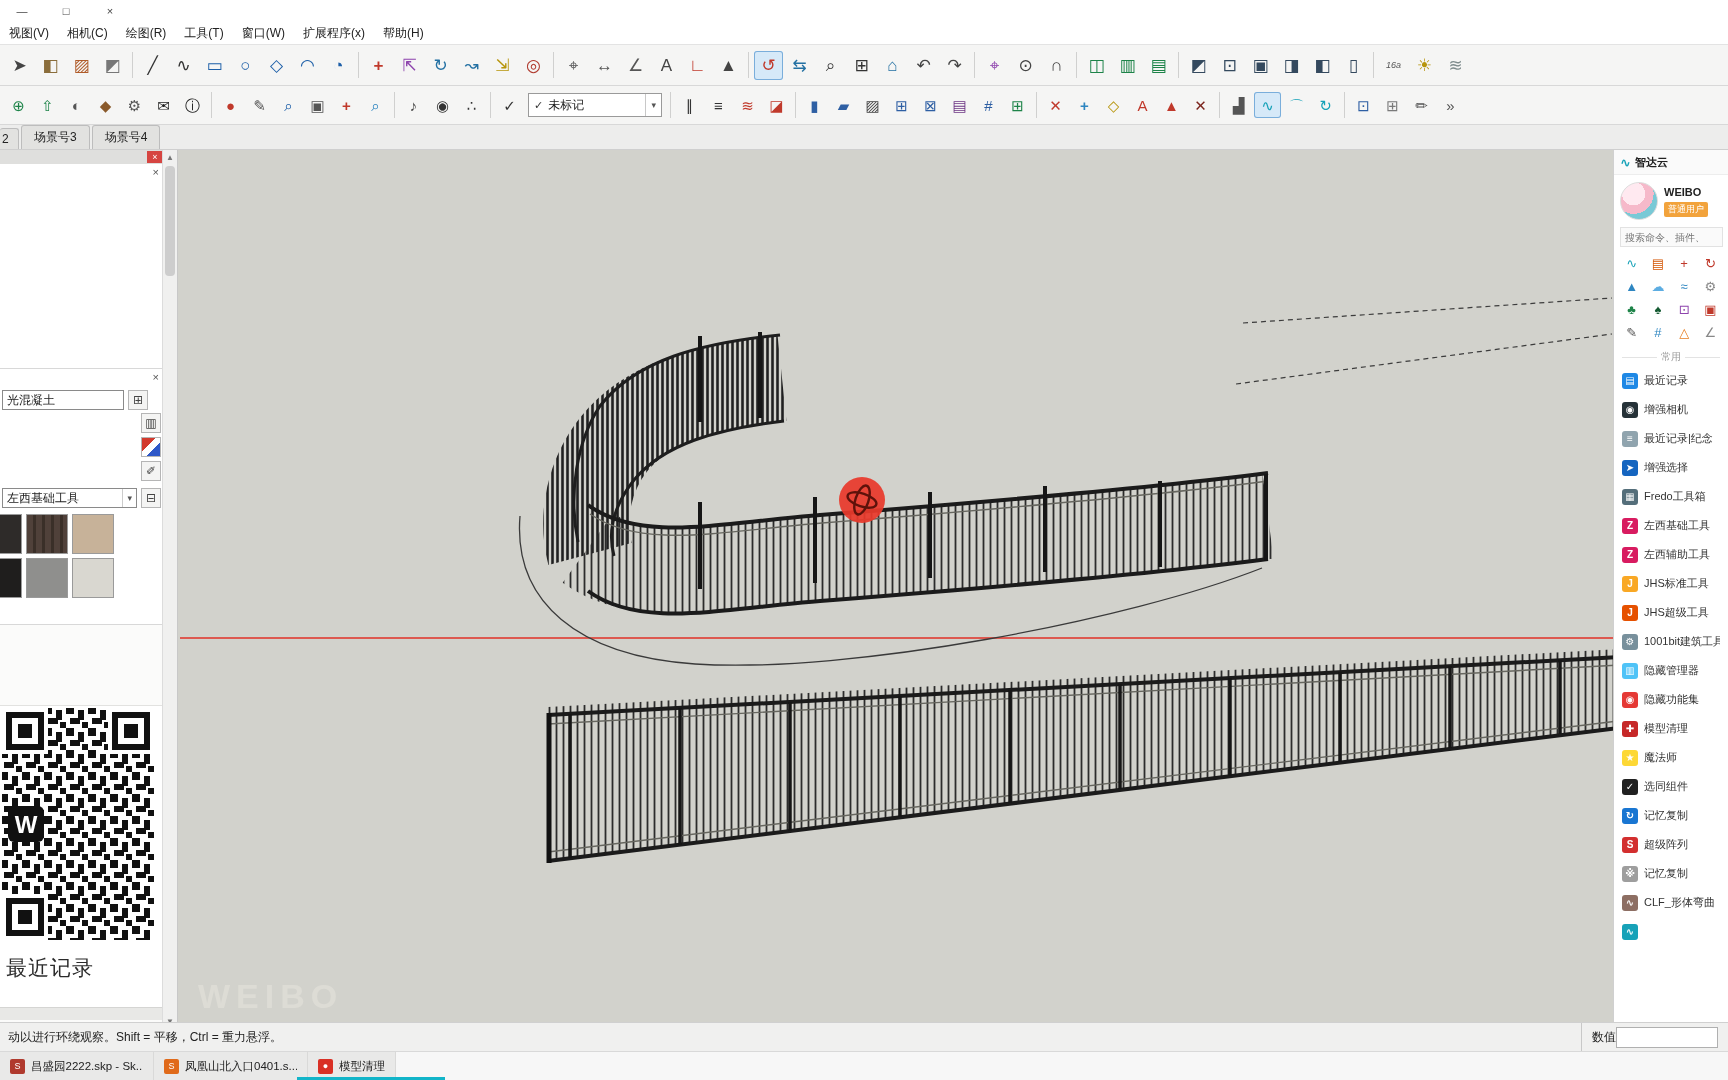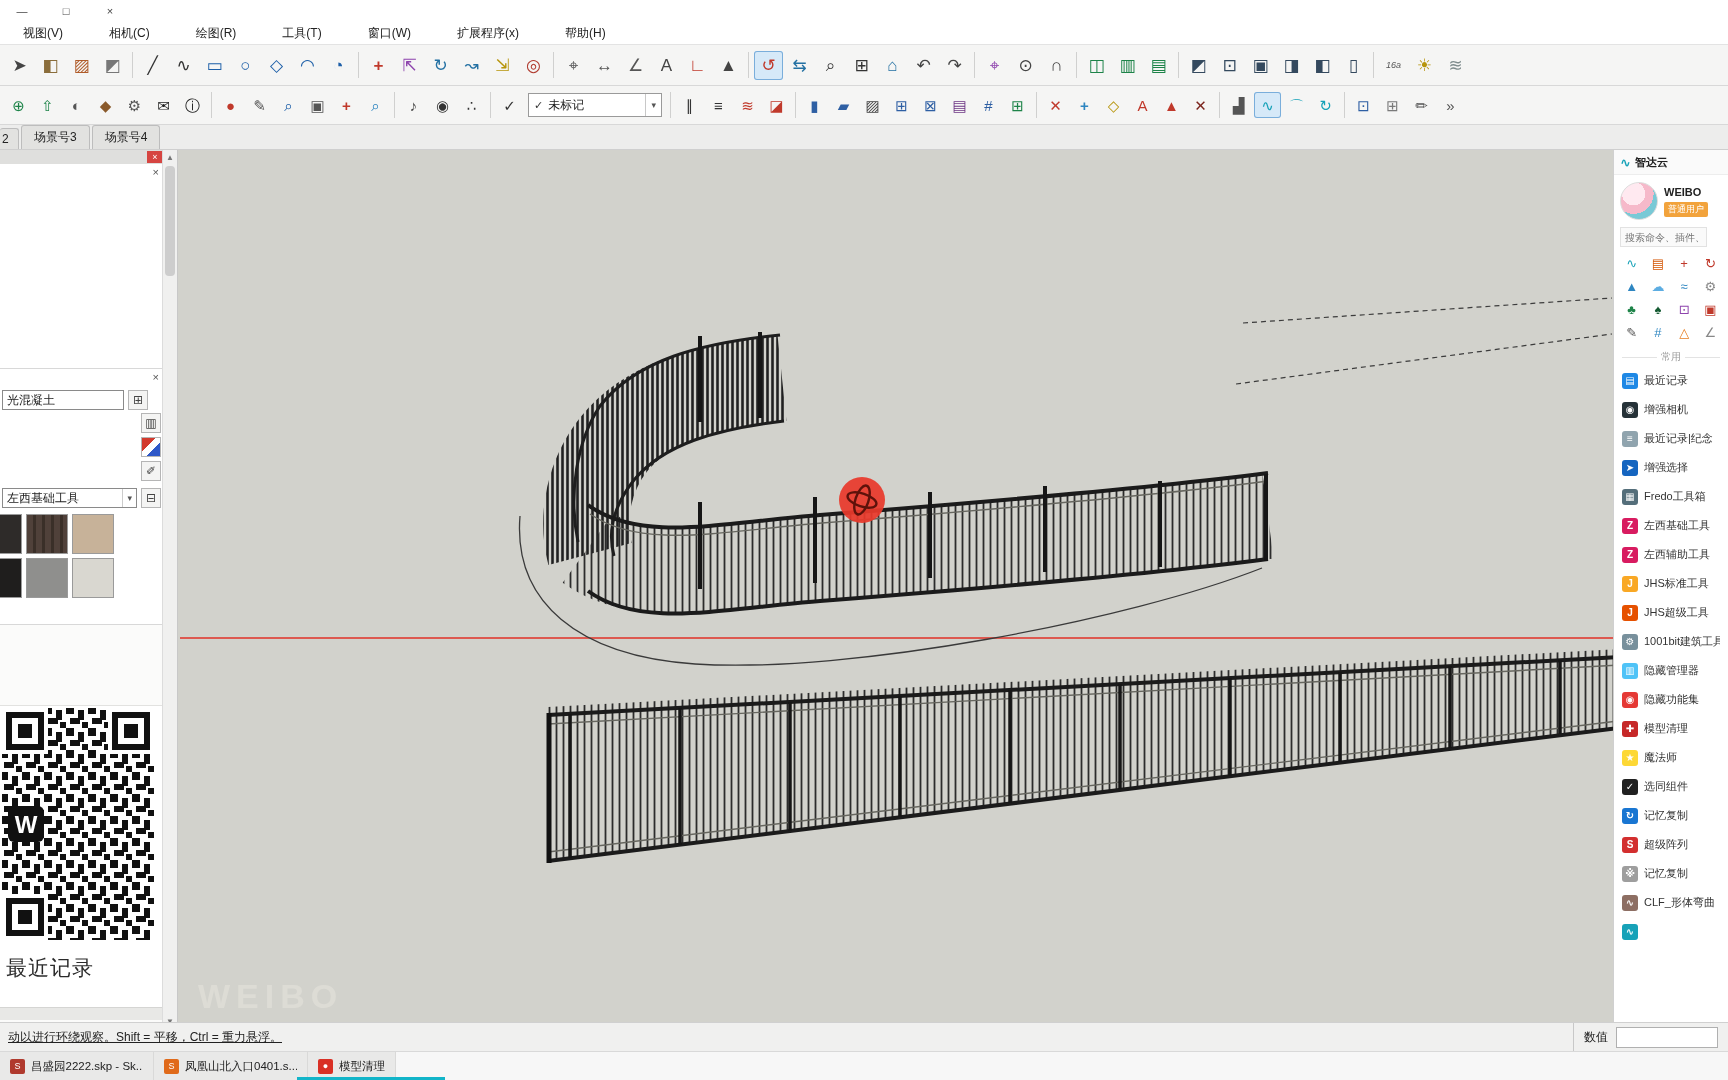--- a/index.html
+++ b/index.html
@@ -4,21 +4,21 @@
 <style>
   html,body{margin:0;padding:0;width:1728px;height:1080px;overflow:hidden;background:#fff;
     font-family:"Liberation Sans","DejaVu Sans",sans-serif;-webkit-font-smoothing:antialiased;}
   #app{position:relative;width:1728px;height:1080px;display:flex;flex-direction:column;}
 
   
   .titlebar{height:22px;background:#fff;display:flex;align-items:center;font-size:12px;color:#222;flex:0 0 auto;}
   .titlebar .title{padding-left:12px;flex:1;}
   .winbtn{width:44px;height:22px;display:flex;align-items:center;justify-content:center;font-size:11px;color:#444;cursor:pointer;}
   .menubar{height:22px;background:#fff;border-bottom:1px solid #e3e3e3;display:flex;align-items:center;font-size:12px;color:#222;flex:0 0 auto;}
-  .menu-item{padding:0 23px;line-height:22px;cursor:pointer;text-align:right;}
+  .menu-item{padding:0 9px;line-height:22px;cursor:pointer;text-align:right;}
 
   
   .toolbar{background:#f5f5f4;border-bottom:1px solid #d8d8d8;display:flex;align-items:center;padding:0 4px;flex:0 0 auto;}
   #tb1{height:40px;}
   #tb2{height:38px;}
   .tbtn{width:29px;height:29px;margin:0 1px;display:flex;align-items:center;justify-content:center;border-radius:3px;cursor:pointer;flex:0 0 auto;}
   #tb2 .tbtn{width:27px;height:26px;}
   .tbtn .glyph{font-size:17px;line-height:1;}
   #tb2 .tbtn .glyph{font-size:15px;}
   .tbtn.active{background:#d6e9f8;box-shadow:inset 0 0 0 1px #7aaedb;}
@@ -67,33 +67,33 @@
   
   .right-panel{position:absolute;right:0;top:0;width:115px;height:878px;background:#fff;border-left:1px solid #d0d0d0;box-sizing:border-box;overflow:hidden;}
   .rp-head{height:24px;display:flex;align-items:center;gap:4px;padding:0 6px;background:#fafafa;border-bottom:1px solid #ededed;}
   .rp-logo{color:#17a2b8;font-weight:bold;font-size:13px;}
   .rp-title{font-size:11px;font-weight:bold;color:#222;}
   .rp-profile{display:flex;align-items:center;gap:6px;padding:7px 6px;}
   .avatar{width:36px;height:36px;border-radius:50%;border:1px solid #ddd;flex:0 0 auto;cursor:pointer;
     background:radial-gradient(circle at 35% 30%,#ffe9f0 0 34%,#f6b9ca 34% 58%,#79c9d6 58%);}
   .rp-name{font-size:11px;font-weight:bold;color:#222;}
   .rp-badge{display:inline-block;font-size:9px;color:#fff;background:#f2a33c;border-radius:2px;padding:1px 4px;margin-top:3px;}
-  .rp-search{display:block;width:87px;margin:0 6px;height:20px;font-size:10px;border:1px solid #e2e2e2;background:#fafafa;padding:0 4px;box-sizing:border-box;color:#333;}
+  .rp-search{display:block;width:103px;margin:0 6px;height:20px;font-size:10px;border:1px solid #e2e2e2;background:#fafafa;padding:0 4px;box-sizing:border-box;color:#333;}
   .rp-grid{display:grid;grid-template-columns:repeat(4,1fr);gap:3px;padding:6px;}
   .qicon{height:20px;display:flex;align-items:center;justify-content:center;font-size:13px;cursor:pointer;border-radius:3px;}
   .rp-divider{display:flex;align-items:center;gap:4px;padding:2px 8px;color:#999;font-size:10px;}
   .rp-divider .line{flex:1;height:1px;background:#e3e3e3;}
   .plugin-item{height:29px;display:flex;align-items:center;gap:6px;padding:0 8px;cursor:pointer;}
   .picon{width:16px;height:16px;border-radius:3px;color:#fff;font-size:10px;display:flex;align-items:center;justify-content:center;flex:0 0 auto;font-weight:bold;}
   .plabel{font-size:11px;color:#333;white-space:nowrap;overflow:hidden;}
 
   
   .statusbar{height:28px;background:#f0f0ef;border-top:1px solid #d0d0d0;display:flex;align-items:center;font-size:12px;color:#222;padding-left:8px;flex:0 0 auto;}
-  .status-hint{white-space:nowrap;overflow:hidden;text-decoration:underline;}
-  .vcb{margin-left:auto;display:flex;align-items:center;border-left:1px solid #c8c8c8;padding:0 10px;gap:8px;height:100%;}
+  .status-hint{white-space:nowrap;overflow:hidden;}
+  .vcb{margin-left:auto;display:flex;align-items:center;border-left:1px solid #c8c8c8;padding:0 10px;height:100%;}
   .vcb input{width:96px;height:17px;border:1px solid #b0b0b0;background:#fff;font-size:11px;}
 
   
   .taskbar{height:28px;background:#f7f7f7;border-top:1px solid #d9d9d9;display:flex;align-items:stretch;position:relative;flex:0 0 auto;}
   .task-item{display:flex;align-items:center;gap:6px;padding:0 10px;background:#e9e9e8;border-right:1px solid #d9d9d8;font-size:11.5px;color:#222;cursor:pointer;}
   .ticon{width:15px;height:15px;color:#fff;font-size:9px;border-radius:2px;display:flex;align-items:center;justify-content:center;flex:0 0 auto;}
   .tlabel{white-space:nowrap;overflow:hidden;max-width:112px;}
   .record-progress{position:absolute;bottom:0;left:297px;width:148px;height:3px;background:#12b5c9;}
 </style>
 </head>

